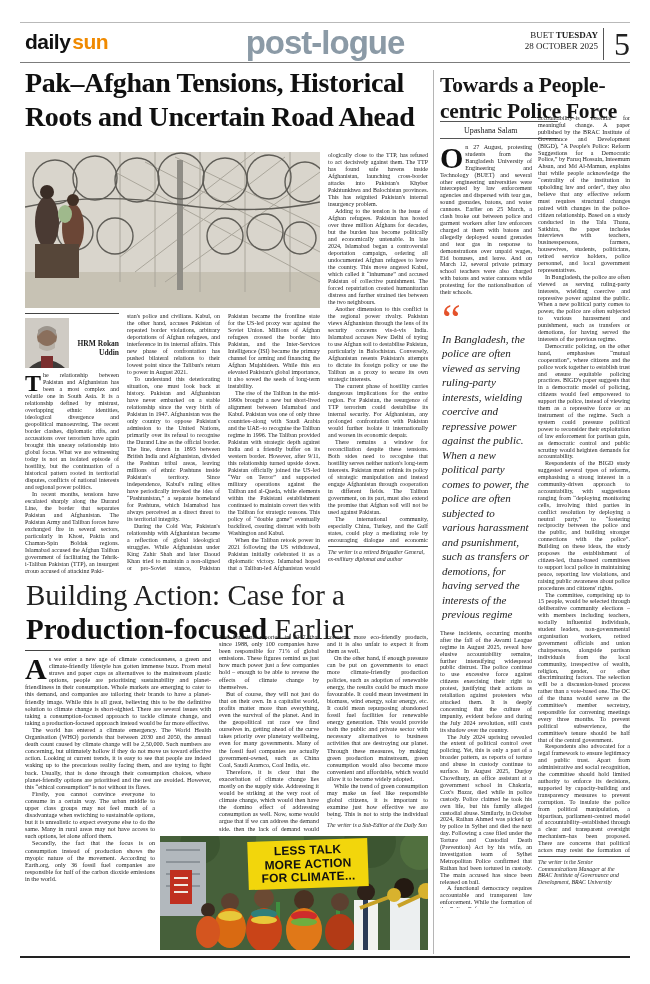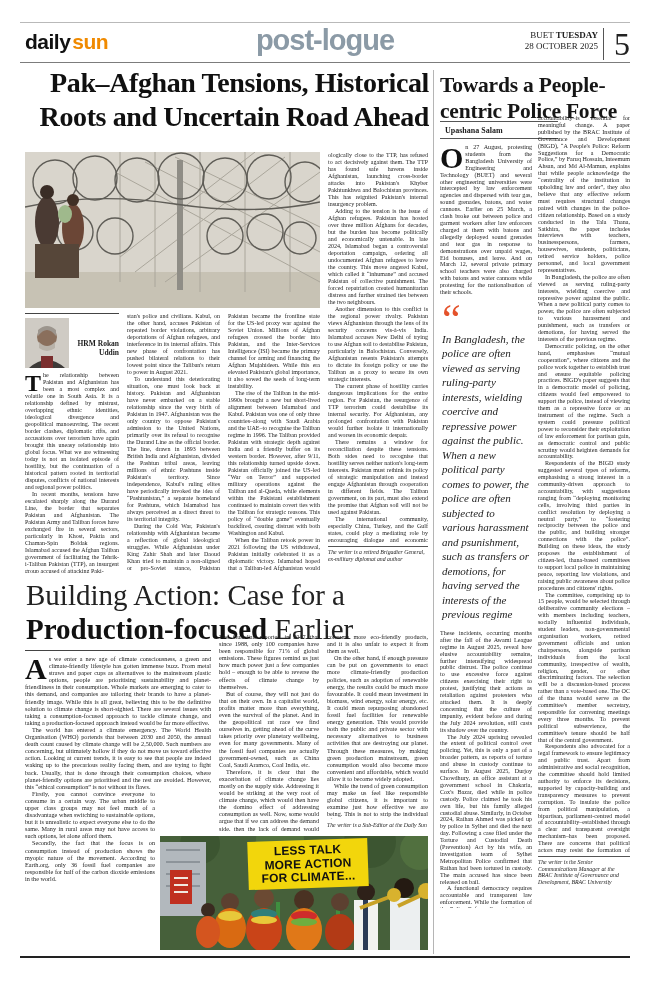--- a/index.html
+++ b/index.html
@@ -1,39 +1,39 @@
 <!DOCTYPE html>
 <html><head>
 <meta charset="utf-8">
 <style>
   html,body{margin:0;padding:0;background:#fff;width:650px;height:984px;overflow:hidden;}
   .page{position:relative;width:650px;height:846px;background:#fff;font-family:"Liberation Serif",serif;color:#1b1b1b;border-radius:32px;}
   .rule-h{position:absolute;background:#8a8a8a;height:1px;}
   
   .logo{position:absolute;left:25px;top:30px;font-family:"Liberation Sans",sans-serif;font-weight:bold;font-size:21px;letter-spacing:-0.5px;color:#111;}
   .logo .sun{color:#f08a00;margin-left:2px;}
-  .section-title{position:absolute;left:0;right:0;top:24px;text-align:center;font-family:"Liberation Sans",sans-serif;font-weight:bold;font-size:29px;letter-spacing:-1px;color:#8b9aa6;}
+  .section-title{position:absolute;left:0;right:0;top:24px;text-align:center;font-family:"Liberation Sans",sans-serif;font-weight:bold;font-size:33px;letter-spacing:-1px;color:#8b9aa6;}
   .dateblock{position:absolute;right:52px;top:30px;text-align:right;font-size:9px;line-height:11px;color:#222;}
   .pagenum-bar{position:absolute;right:46px;top:28px;width:1px;height:32px;background:#555;}
   .pagenum{position:absolute;right:20px;top:26px;font-size:32px;font-weight:normal;color:#222;}
   
   .col{position:absolute;font-size:6px;line-height:7px;text-align:justify;color:#1c1c1c;overflow:hidden;}
   .col p{margin:0;text-indent:7px;}
   .col p.pf{text-indent:0;}
   .dropcap{float:left;font-weight:bold;font-size:24px;line-height:20px;padding:1px 2px 0 0;color:#111;}
   .dropcap.big{font-size:30px;line-height:25px;}
   .author-rule{height:1px;background:#444;margin-bottom:4px;}
   .author-name{font-weight:bold;font-size:7.5px;line-height:8.5px;text-align:right;padding-left:29px;}
   .writer-note{position:absolute;font-style:italic;font-size:5.8px;line-height:6.6px;border-top:1px solid #555;padding-top:2px;text-align:left;background:#fff;}
   
-  .a1-head{position:absolute;left:25px;top:66px;width:404px;font-weight:bold;font-size:28px;line-height:34px;letter-spacing:-0.4px;color:#101010;margin:0;text-align:right;}
+  .a1-head{position:absolute;left:25px;top:66px;width:404px;font-weight:bold;font-size:28px;line-height:34px;letter-spacing:-0.4px;color:#101010;margin:0;}
   
   .a2-head{position:absolute;left:440px;top:72px;width:190px;font-weight:bold;font-size:21.5px;line-height:26px;letter-spacing:-0.2px;color:#161616;margin:0;}
   .byline-rule{position:absolute;left:440px;width:118px;height:1px;background:#555;}
-  .a2-byline{position:absolute;left:445px;top:126px;font-weight:bold;font-size:8px;}
+  .a2-byline{position:absolute;left:464px;top:126px;font-weight:normal;font-size:8px;}
   .pullquote{margin:10px 2px 8px 2px;}
   .qmark{display:block;color:#e4522b;font-size:42px;line-height:26px;font-family:"Liberation Serif",serif;letter-spacing:-2px;}
   .qtext{font-style:italic;font-size:11px;line-height:14.5px;text-align:left;text-indent:0 !important;color:#222;}
   
   .a3-head{position:absolute;left:26px;top:578px;width:410px;margin:0;font-weight:normal;font-size:29px;line-height:34px;color:#222;}
   .a3-head .bold{font-weight:bold;color:#111;}
   .vdivider{position:absolute;left:433px;top:70px;width:1px;height:884px;background:#b5b5b5;}
   .bottom-rule{position:absolute;left:20px;top:956px;width:610px;height:2px;background:#222;}
   .photo{position:absolute;overflow:hidden;}
   .sign{position:absolute;background:#f2d60c;transform:rotate(-2deg);text-align:center;font-family:"Liberation Sans",sans-serif;font-weight:bold;color:#111;padding:4px 6px 3px 6px;}

